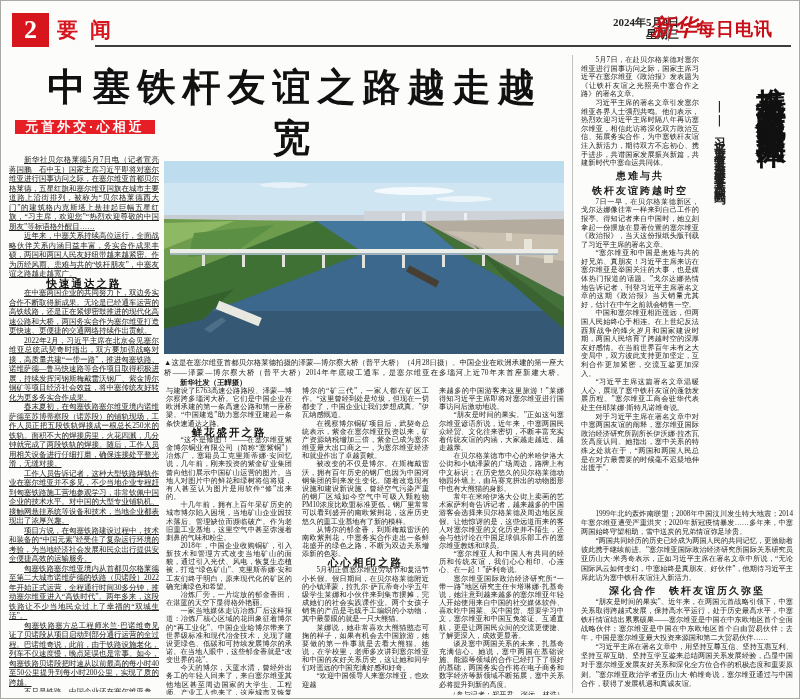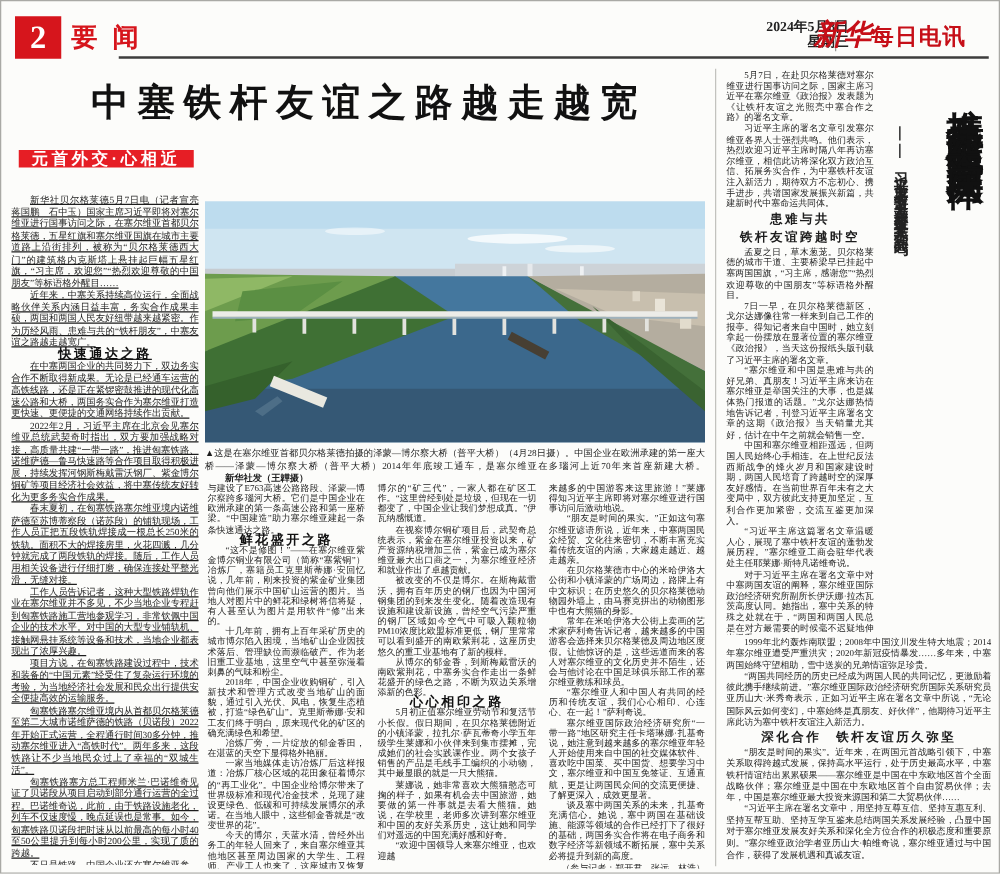--- a/index.html
+++ b/index.html
@@ -11,21 +11,21 @@
            display:flex;align-items:center;justify-content:center;font-size:26px;font-weight:bold;}
   .secname{position:absolute;left:56px;top:15px;color:#d6151c;font-size:21px;font-weight:bold;letter-spacing:12px;}
   .hdr-rule{position:absolute;left:94px;top:44px;width:696px;height:2px;background:#3d3d3d;}
   .dateblock{position:absolute;right:120px;top:15px;text-align:right;font-size:11px;font-weight:bold;
              line-height:12px;font-family:Liberation Serif, serif;color:#222;}
   .hdr-div{position:absolute;right:130px;top:15px;width:1px;height:25px;background:#999;}
   .masthead{position:absolute;right:26px;top:11px;color:#c60f18;white-space:nowrap;}
   .masthead .script{font-size:23px;font-weight:bold;font-style:italic;letter-spacing:0;}
   .masthead .rest{font-size:18px;font-weight:bold;letter-spacing:1px;}
   
-  .headline{position:absolute;left:28px;top:61px;width:532px;text-align:center;font-size:30px;font-weight:900;
+  .headline{position:absolute;left:28px;top:61px;width:532px;text-align:center;font-size:38px;font-weight:900;
             letter-spacing:7px;color:#111;font-family:"Liberation Sans","DejaVu Sans",sans-serif;}
   .kicker{position:absolute;left:14px;top:119px;width:140px;height:14px;background:#e61e25;color:#fff;
           display:flex;align-items:center;justify-content:center;font-size:13px;font-weight:bold;
           letter-spacing:3px;font-family:"Liberation Sans","DejaVu Sans",sans-serif;}
   .photo{position:absolute;left:163px;top:160px;width:400px;height:193px;}
   .caption{position:absolute;left:163px;top:357px;width:400px;font-size:7.4px;line-height:10px;text-align:justify;}
   .caption .credit{font-weight:bold;white-space:nowrap;margin-left:16px;}
   .col{position:absolute;font-size:7.2px;line-height:8.15px;text-align:justify;overflow:hidden;}
   .col p{margin:0;text-indent:2em;}
   .colhead{text-align:center;font-weight:bold;font-size:10.5px;letter-spacing:2px;margin:6px 0 5px;
@@ -177,21 +177,20 @@
 
   <div class="v-rule"></div>
 
   <div class="vtitle">携手共建新时代中塞命运共同体</div>
   <div class="vsub">——习近平主席署名文章引发塞尔维亚各界人士强烈共鸣</div>
 
   <div class="col" id="rcol">
     <p>5月7日，在赴贝尔格莱德对塞尔维亚进行国事访问之际，国家主席习近平在塞尔维亚《政治报》发表题为《让铁杆友谊之光照亮中塞合作之路》的署名文章。</p>
     <p>习近平主席的署名文章引发塞尔维亚各界人士强烈共鸣。他们表示，热烈欢迎习近平主席时隔八年再访塞尔维亚，相信此访将深化双方政治互信、拓展务实合作，为中塞铁杆友谊注入新活力，期待双方不忘初心、携手进步，共谱国家发展振兴新篇，共建新时代中塞命运共同体。</p>
     <p class="rhead"><span>患难与共</span><br><span>铁杆友谊跨越时空</span></p>
-    <p>孟夏之日，草木葱茏。贝尔格莱德的城市干道、主要桥梁早已挂起中塞两国国旗，“习主席，感谢您”“热烈欢迎尊敬的中国朋友”等标语格外醒目。</p>
     <p>7日一早，在贝尔格莱德新区，戈尔达娜像往常一样来到自己工作的报亭。得知记者来自中国时，她立刻拿起一份摆放在显著位置的塞尔维亚《政治报》，当天这份报纸头版刊载了习近平主席的署名文章。</p>
     <p>“塞尔维亚和中国是患难与共的好兄弟、真朋友！习近平主席来访在塞尔维亚是举国关注的大事，也是媒体热门报道的话题。”戈尔达娜热情地告诉记者，刊登习近平主席署名文章的这期《政治报》当天销量尤其好，估计在中午之前就会销售一空。</p>
     <p>中国和塞尔维亚相距遥远，但两国人民始终心手相连。在上世纪反法西斯战争的烽火岁月和国家建设时期，两国人民培育了跨越时空的深厚友好感情。在当前世界百年未有之大变局中，双方彼此支持更加坚定，互利合作更加紧密，交流互鉴更加深入。</p>
     <p>“习近平主席这篇署名文章温暖人心，展现了塞中铁杆友谊的蓬勃发展历程。”塞尔维亚工商会驻华代表处主任耶莱娜·斯特凡诺维奇说。</p>
     <p>对于习近平主席在署名文章中对中塞两国友谊的阐释，塞尔维亚国际政治经济研究所副所长伊沃娜·拉杰瓦茨高度认同。她指出，塞中关系的特殊之处就在于，“两国和两国人民总是在对方最需要的时候毫不迟疑地伸出援手”。</p>
   </div>
 
   <div class="col" id="rwide">
     <p>1999年北约轰炸南联盟；2008年中国汶川发生特大地震；2014年塞尔维亚遭受严重洪灾；2020年新冠疫情暴发……多年来，中塞两国始终守望相助，雪中送炭的兄弟情谊弥足珍贵。</p>
     <p>“两国共同经历的历史已经成为两国人民的共同记忆，更激励着彼此携手继续前进。”塞尔维亚国际政治经济研究所国际关系研究员亚历山大·米秀奇表示，正如习近平主席在署名文章中所说，“无论国际风云如何变幻，中塞始终是真朋友、好伙伴”，他期待习近平主席此访为塞中铁杆友谊注入新活力。</p>

